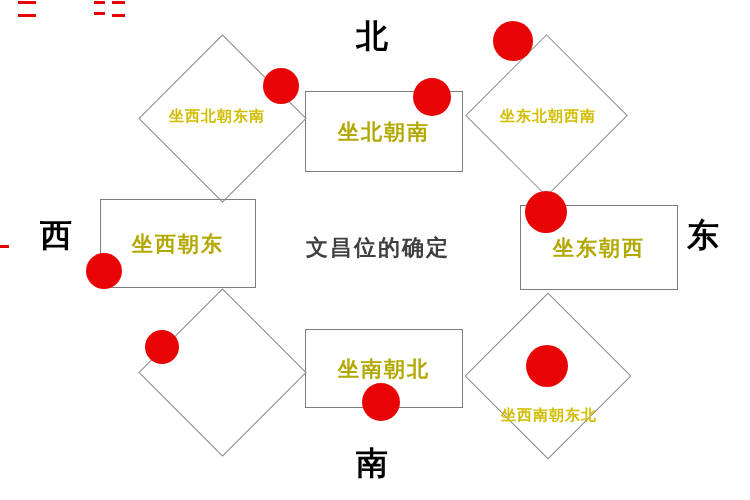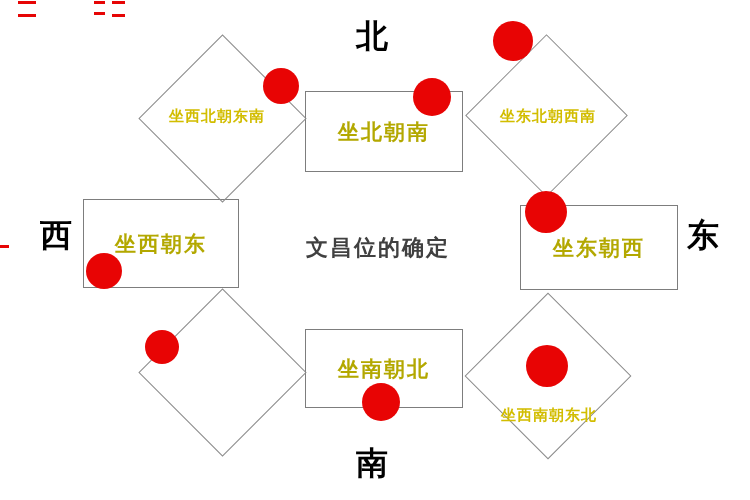--- a/index.html
+++ b/index.html
@@ -94,21 +94,21 @@
   <div class="dir" style="left:356px; top:20px;">北</div>
   <div class="dir" style="left:356px; top:447px;">南</div>
   <div class="dir" style="left:40px;  top:219px;">西</div>
   <div class="dir" style="left:687px; top:219px;">东</div>
 
   <div class="title">文昌位的确定</div>
 
   <div class="rect" style="left:305px; top:91px;  width:156px; height:79px;">
     <span class="rect-label">坐北朝南</span>
   </div>
-  <div class="rect" style="left:83px;  top:199px; width:154px; height:87px;">
+  <div class="rect" style="left:100px;  top:199px; width:154px; height:87px;">
     <span class="rect-label">坐西朝东</span>
   </div>
   <div class="rect" style="left:520px; top:205px; width:156px; height:83px;">
     <span class="rect-label">坐东朝西</span>
   </div>
   <div class="rect" style="left:305px; top:329px; width:156px; height:77px;">
     <span class="rect-label">坐南朝北</span>
   </div>
 
   <div class="diamond" style="left:163px; top:59px;  width:117px; height:117px;"></div>

